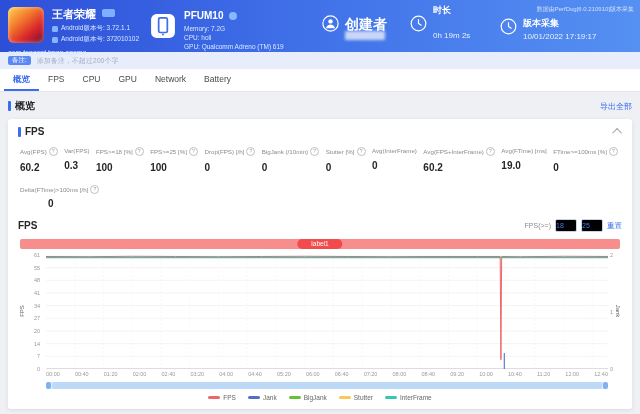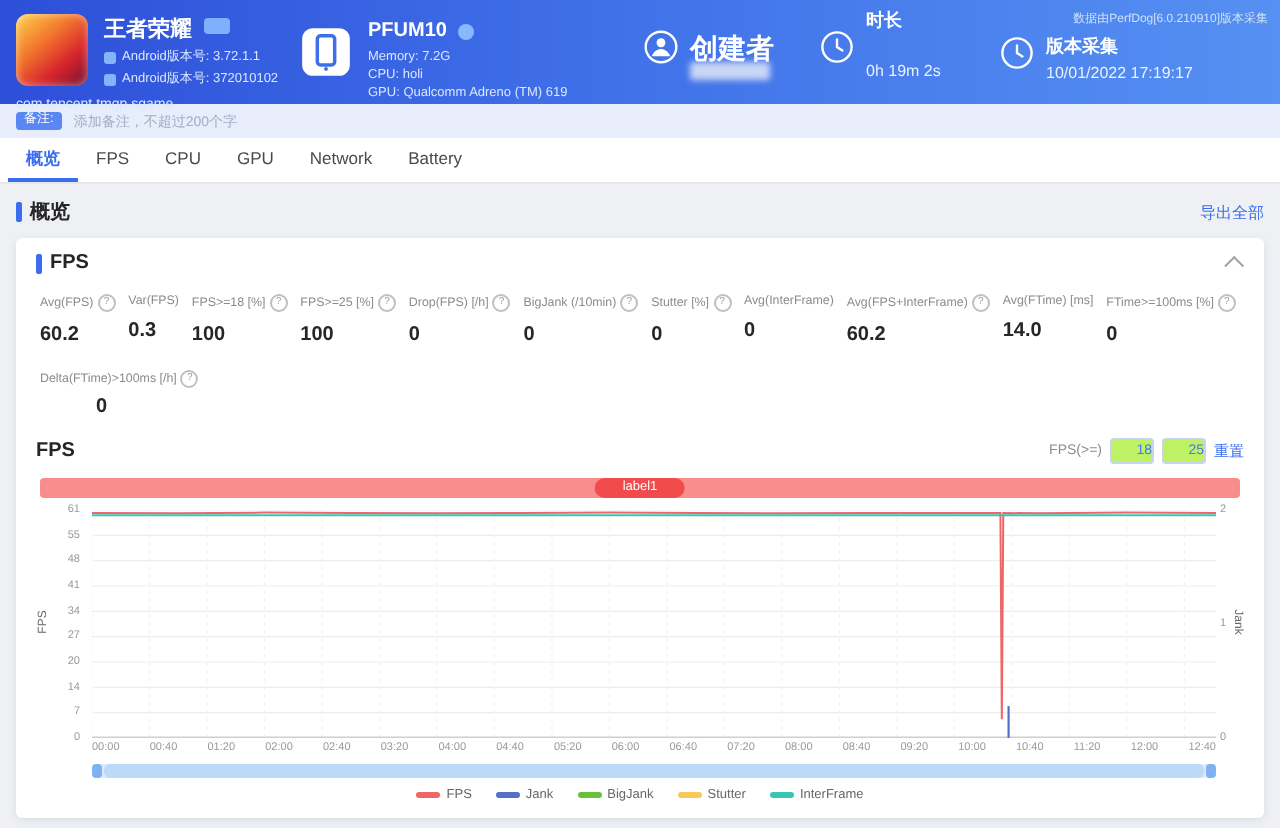--- a/index.html
+++ b/index.html
@@ -56,22 +56,22 @@
   .stats{display:flex;justify-content:space-between;margin-top:10px;padding:0 4px 0 2px;}
   .stat-label{display:flex;align-items:center;gap:1px;font-size:6.2px;color:#8c8c8c;white-space:nowrap;}
   .help{display:inline-block;width:7px;height:7px;border:0.5px solid #bfbfbf;border-radius:50%;
     font-size:5px;line-height:6.5px;text-align:center;color:#9e9e9e;margin-left:1px;cursor:pointer;}
   .stat-value{margin-top:6px;font-size:10px;font-weight:bold;color:#262626;}
   .delta{margin-top:12px;padding-left:2px;}
   .delta-val{padding-left:28px;margin-top:4px;}
 
   .chart-head{display:flex;align-items:center;margin-top:10px;}
   .filt-label{margin-left:auto;font-size:7px;color:#8c8c8c;margin-right:4px;}
-  .filt-input{width:22px;height:13px;border:1px solid #c9d4ea;border-radius:2px;background:#bef264;
-    font-size:7px;text-align:right;color:#4a78ee;padding:0;margin-right:4px;box-sizing:border-box;
+  .filt-input{width:22px;height:13px;border:1px solid #c9d4ea;border-radius:2px;background:#000000;
+    font-size:7px;text-align:left;color:#4a78ee;padding:0;margin-right:4px;box-sizing:border-box;
     font-family:"Liberation Sans","DejaVu Sans",sans-serif;}
   .reset{font-size:7.5px;color:#3b6df0;cursor:pointer;}
 
   .label-bar{margin:7px 2px 0;height:10px;background:#f78d8d;border-radius:2px;position:relative;}
   .label-pill{position:absolute;left:50%;transform:translateX(-50%);top:0;height:10px;line-height:10px;
     padding:0 14px;background:#f24b4b;border-radius:5px;color:#fff;font-size:6.5px;cursor:pointer;}
 
   .chart-area{position:relative;height:116px;margin-top:4px;}
   .plot{position:absolute;left:28px;right:14px;top:2px;bottom:0;background:#fff;}
   .plot svg{width:100%;height:100%;display:block;}
@@ -236,21 +236,21 @@
             <div class="stat-label">
               <span>Avg(FPS+InterFrame)</span>
               <span class="help">?</span>
             </div>
             <div class="stat-value">60.2</div>
           </div>
           <div class="stat-col">
             <div class="stat-label">
               <span>Avg(FTime) [ms]</span>
             </div>
-            <div class="stat-value">14.0</div>
+            <div class="stat-value">19.0</div>
           </div>
           <div class="stat-col">
             <div class="stat-label">
               <span>FTime&gt;=100ms [%]</span>
               <span class="help">?</span>
             </div>
             <div class="stat-value">0</div>
           </div>
         </div>
 

